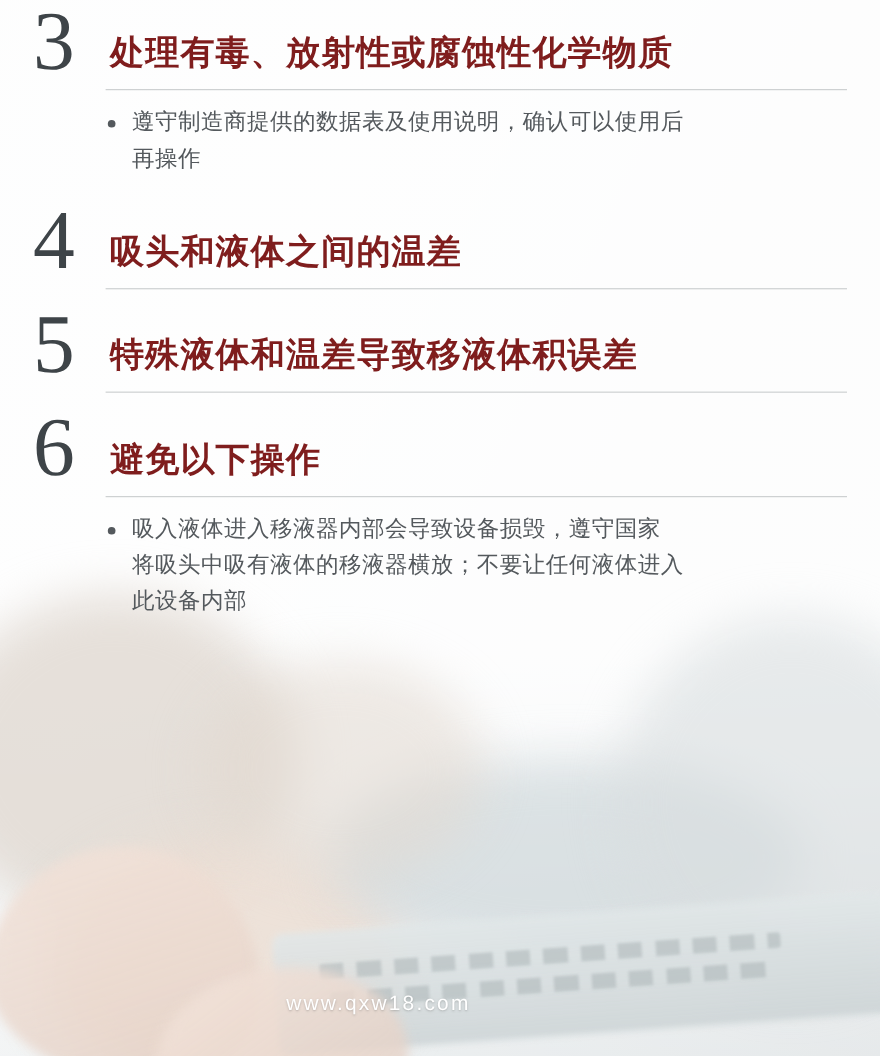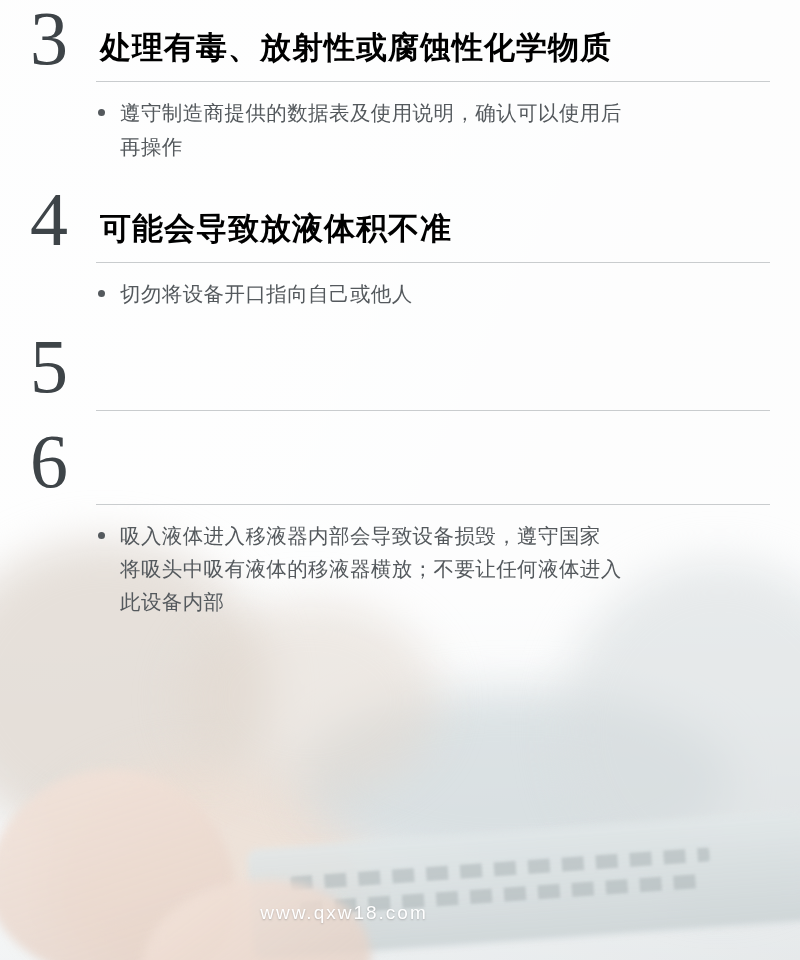--- a/index.html
+++ b/index.html
@@ -94,36 +94,37 @@
     font-family: "Liberation Serif", serif;
     font-weight: 400;
     letter-spacing: -2px;
     flex: 0 0 auto;
     width: 56px;
     text-align: left;
   }
   .sec-title {
     font-size: 31px;
     line-height: 1.1;
-    color: #000000;
+    color: #7f1d1d;
     font-weight: 700;
     letter-spacing: 1px;
     padding-bottom: 6px;
     flex: 1 1 auto;
   }
   .rule {
     height: 1px;
     background: #c9ccce;
     margin: 10px 0 0 66px;
   }
 
   ul.bullets {
     list-style: none;
     margin: 14px 0 0 0;
     padding: 0 10px 0 90px;
+    font-family: Liberation Mono, monospace;
   }
   ul.bullets li {
     position: relative;
     font-size: 20.5px;
     line-height: 1.62;
     color: #54595d;
     margin-bottom: 6px;
     letter-spacing: 0.4px;
     white-space: pre-line;
   }
@@ -184,38 +185,37 @@
       <div class="rule"></div>
       <ul class="bullets">
         <li>遵守制造商提供的数据表及使用说明，确认可以使用后
 再操作</li>
       </ul>
     </div>
 
     <div class="section sec-4">
       <div class="sec-head">
         <div class="sec-num">4</div>
-        <div class="sec-title">可能会导致放液体积不准</div>
-      </div>
-      <div class="rule"></div>
-      <ul class="bullets">
-        <li>切勿将设备开口指向自己或他人</li>
-      </ul>
+        <div class="sec-title">吸头和液体之间的温差</div>
+      </div>
+      <div class="rule"></div>
     </div>
 
     <div class="section sec-5">
       <div class="sec-head">
         <div class="sec-num">5</div>
+        <div class="sec-title">特殊液体和温差导致移液体积误差</div>
       </div>
       <div class="rule"></div>
     </div>
 
     <div class="section sec-6">
       <div class="sec-head">
         <div class="sec-num">6</div>
+        <div class="sec-title">避免以下操作</div>
       </div>
       <div class="rule"></div>
       <ul class="bullets">
         <li>吸入液体进入移液器内部会导致设备损毁，遵守国家
 将吸头中吸有液体的移液器横放；不要让任何液体进入
 此设备内部</li>
       </ul>
     </div>
 
   </div>

